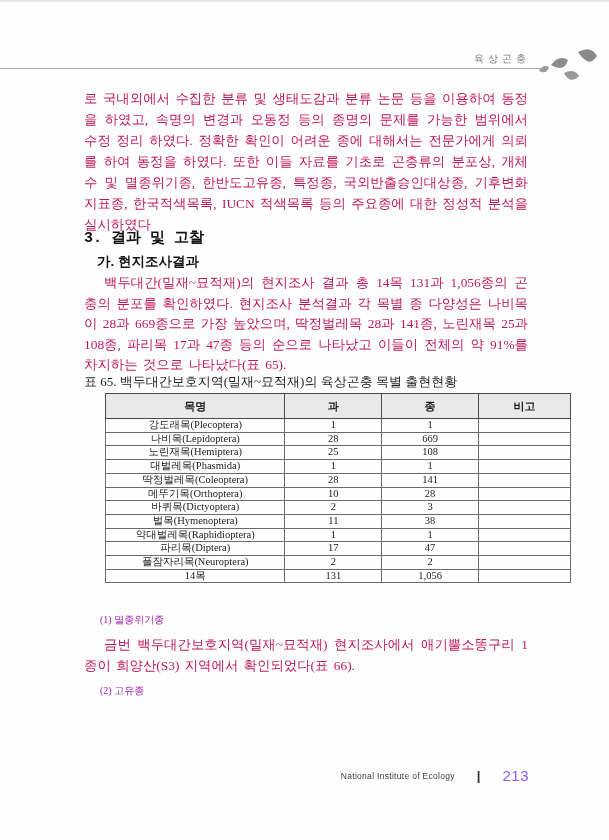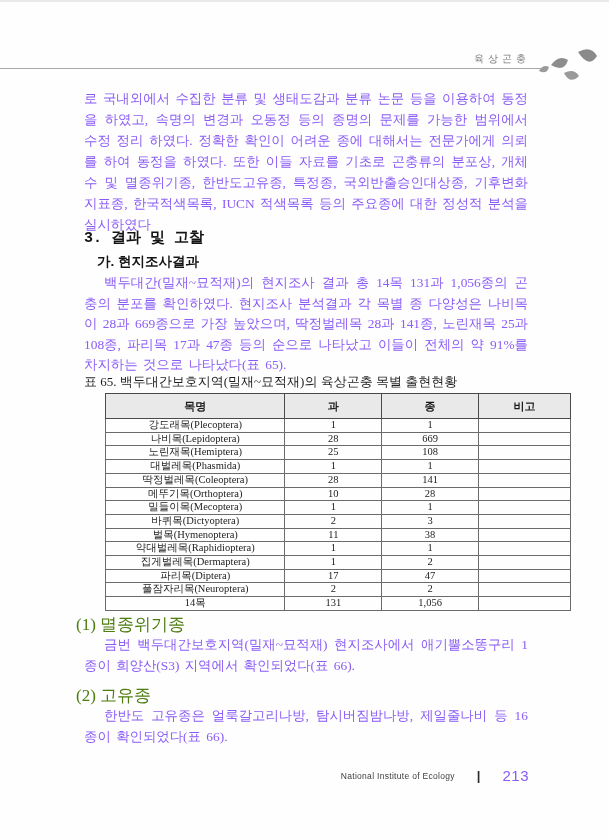--- a/index.html
+++ b/index.html
@@ -14,21 +14,21 @@
     font-family:"Liberation Sans","DejaVu Sans",sans-serif;
     font-size:10px; letter-spacing:4px; color:#7d7d7d;
   }
   .header-rule { position:absolute; top:66px; left:0; width:541px; height:1px; background:#a8a8a8; }
   .leaf-deco { position:absolute; top:44px; left:537px; width:62px; height:44px; }
 
   
   .bodytext {
     position:absolute; left:84px; width:444px;
     font-size:13.4px; line-height:21px; text-align:justify;
-    word-spacing:2px; color:#8b5cf6;
+    word-spacing:2px; color:#be185d;
   }
   .p1 { top:86px; }
   .p2 { top:271px; line-height:20.5px; }
   .indent { text-indent:20px; }
 
   .h-main {
     position:absolute; left:84px; top:226px;
     font-family:Liberation Mono, monospace;
     font-weight:bold; font-size:15px; color:#141414;
   }
@@ -52,21 +52,21 @@
     font-weight:bold; font-size:11px; color:#1a1a1a;
     border:1px solid #4a4a4a;
   }
   table.order-table td {
     height:12.7px; line-height:12.7px; padding:0 2px;
     text-align:center; border:0.8px solid #6b6b6b;
     white-space:nowrap; overflow:hidden;
   }
 
   
-  .num-title { position:absolute; left:76px; font-size:17px; color:#4d7c0f; }
+  .num-title { position:absolute; left:100px; font-size:10px; color:#a21caf; }
   .t1 { top:611px; }
   .t2 { top:682px; }
   .p3 { top:632px; }
   .p4 { top:703px; }
 
   
   .footer {
     position:absolute; top:765px; right:80px;
     display:flex; align-items:center; gap:22px;
     font-family:"Liberation Sans","DejaVu Sans",sans-serif;
@@ -143,50 +143,38 @@
           <td>141</td>
           <td></td>
         </tr>
         <tr>
           <td>메뚜기목(Orthoptera)</td>
           <td>10</td>
           <td>28</td>
           <td></td>
         </tr>
         <tr>
-          <td>밀들이목(Mecoptera)</td>
-          <td>1</td>
-          <td>1</td>
-          <td></td>
-        </tr>
-        <tr>
           <td>바퀴목(Dictyoptera)</td>
           <td>2</td>
           <td>3</td>
           <td></td>
         </tr>
         <tr>
           <td>벌목(Hymenoptera)</td>
           <td>11</td>
           <td>38</td>
           <td></td>
         </tr>
         <tr>
           <td>약대벌레목(Raphidioptera)</td>
           <td>1</td>
           <td>1</td>
           <td></td>
         </tr>
         <tr>
-          <td>집게벌레목(Dermaptera)</td>
-          <td>1</td>
-          <td>2</td>
-          <td></td>
-        </tr>
-        <tr>
           <td>파리목(Diptera)</td>
           <td>17</td>
           <td>47</td>
           <td></td>
         </tr>
         <tr>
           <td>풀잠자리목(Neuroptera)</td>
           <td>2</td>
           <td>2</td>
           <td></td>
@@ -197,21 +185,20 @@
           <td>1,056</td>
           <td></td>
         </tr>
       </tbody>
   </table>
 
   <div class="num-title t1">(1) 멸종위기종</div>
   <div class="bodytext p3 indent">금번 백두대간보호지역(밀재~묘적재) 현지조사에서 애기뿔소똥구리 1종이 희양산(S3) 지역에서 확인되었다(표 66).</div>
 
   <div class="num-title t2">(2) 고유종</div>
-  <div class="bodytext p4 indent">한반도 고유종은 얼룩갈고리나방, 탐시버짐밤나방, 제일줄나비 등 16종이 확인되었다(표 66).</div>
 
   <div class="footer">
     <span class="org">National Institute of Ecology</span>
     <span class="sep">|</span>
     <span class="pagenum">213</span>
   </div>
 
 </div>
 
 </body></html>

